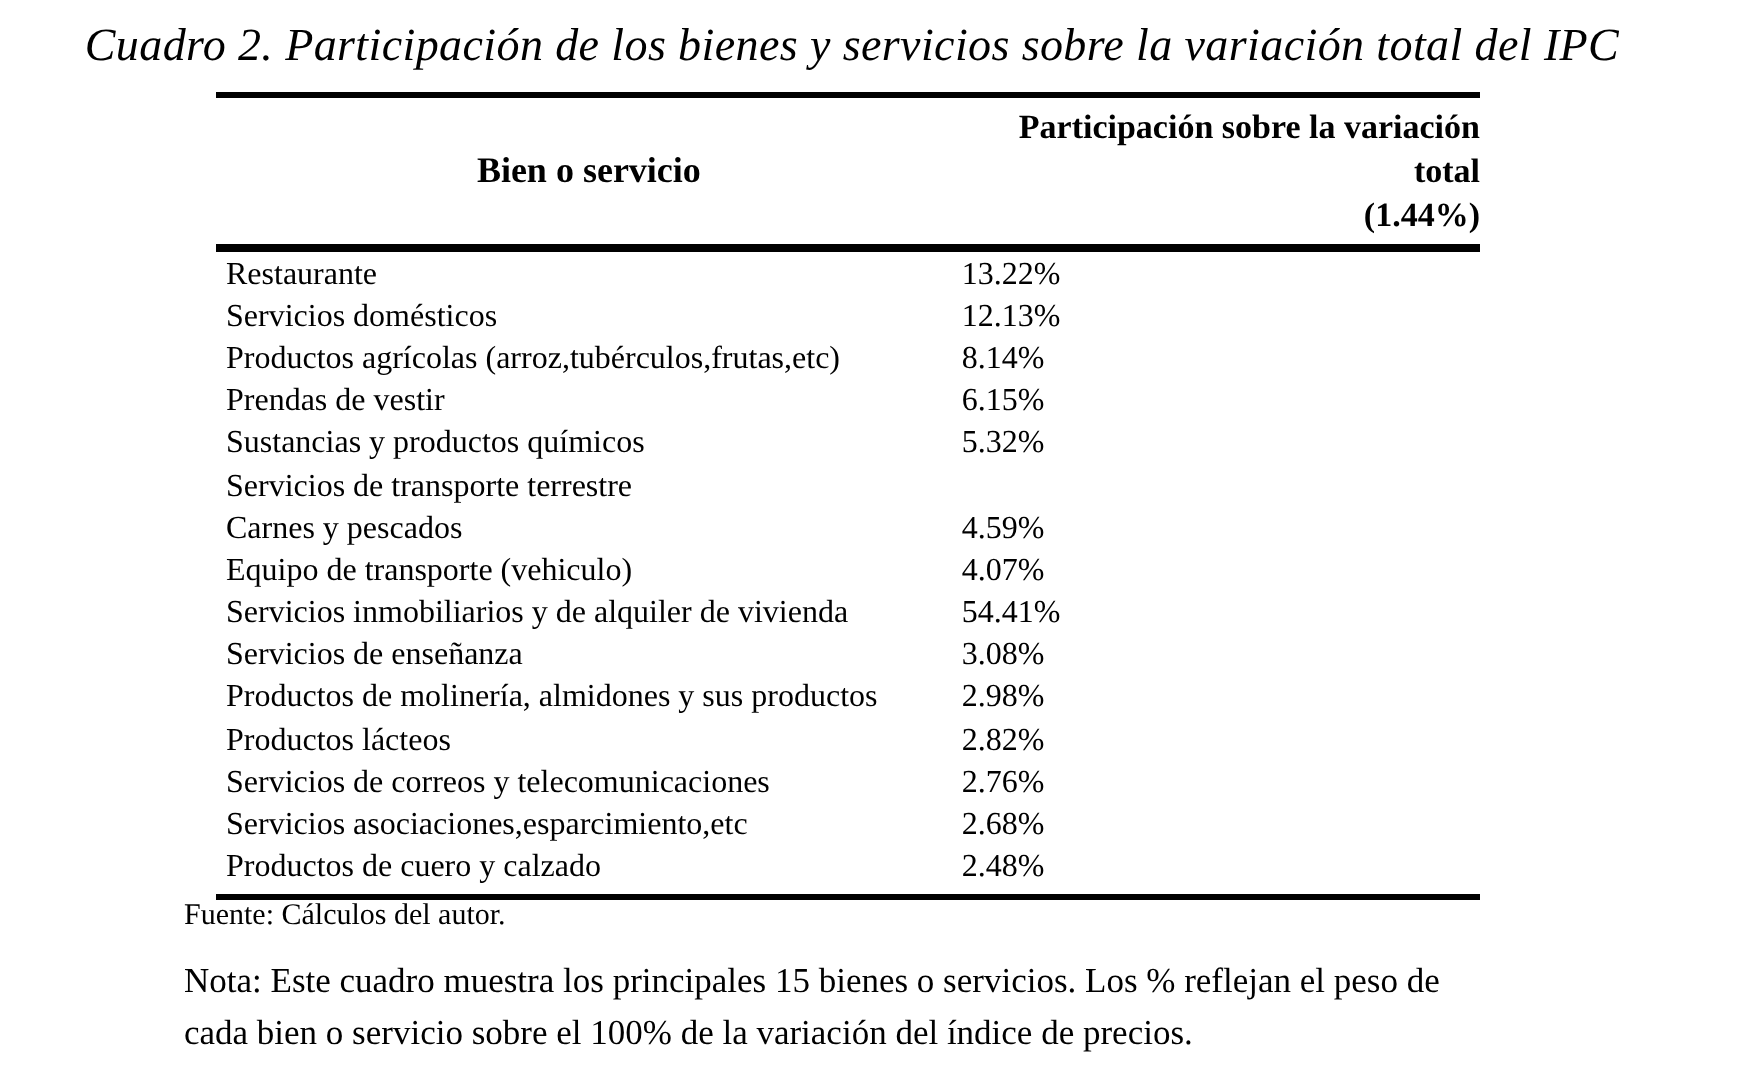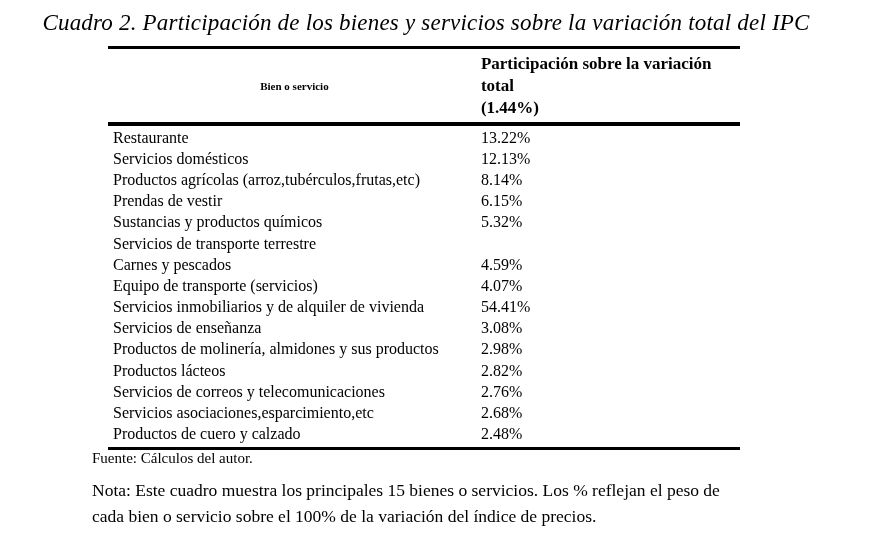--- a/index.html
+++ b/index.html
@@ -41,27 +41,27 @@
     align-items: stretch;
     border-bottom: 4px solid #000000;
     height: 73px;
   }
   .th-left {
     width: 59%;
     display: flex;
     align-items: center;
     justify-content: center;
     font-weight: bold;
-    font-size: 11px;
+    font-size: 18px;
   }
   .th-right {
     width: 41%;
     display: flex;
     flex-direction: column;
-    align-items: flex-start;
+    align-items: flex-end;
     justify-content: center;
     font-weight: bold;
     font-size: 17px;
     line-height: 22px;
     text-align: center;
   }
   .tbody {
     padding: 1px 0 2px 0;
   }
   .tr {
@@ -135,21 +135,21 @@
           <div class="td-right">5.32%</div>
         </div>
         <div class="tr">
           <div class="td-left">Servicios de transporte terrestre</div>
         </div>
         <div class="tr">
           <div class="td-left">Carnes y pescados</div>
           <div class="td-right">4.59%</div>
         </div>
         <div class="tr">
-          <div class="td-left">Equipo de transporte (servicios)</div>
+          <div class="td-left">Equipo de transporte (vehiculo)</div>
           <div class="td-right">4.07%</div>
         </div>
         <div class="tr">
           <div class="td-left">Servicios inmobiliarios y de alquiler de vivienda</div>
           <div class="td-right">54.41%</div>
         </div>
         <div class="tr">
           <div class="td-left">Servicios de enseñanza</div>
           <div class="td-right">3.08%</div>
         </div>

